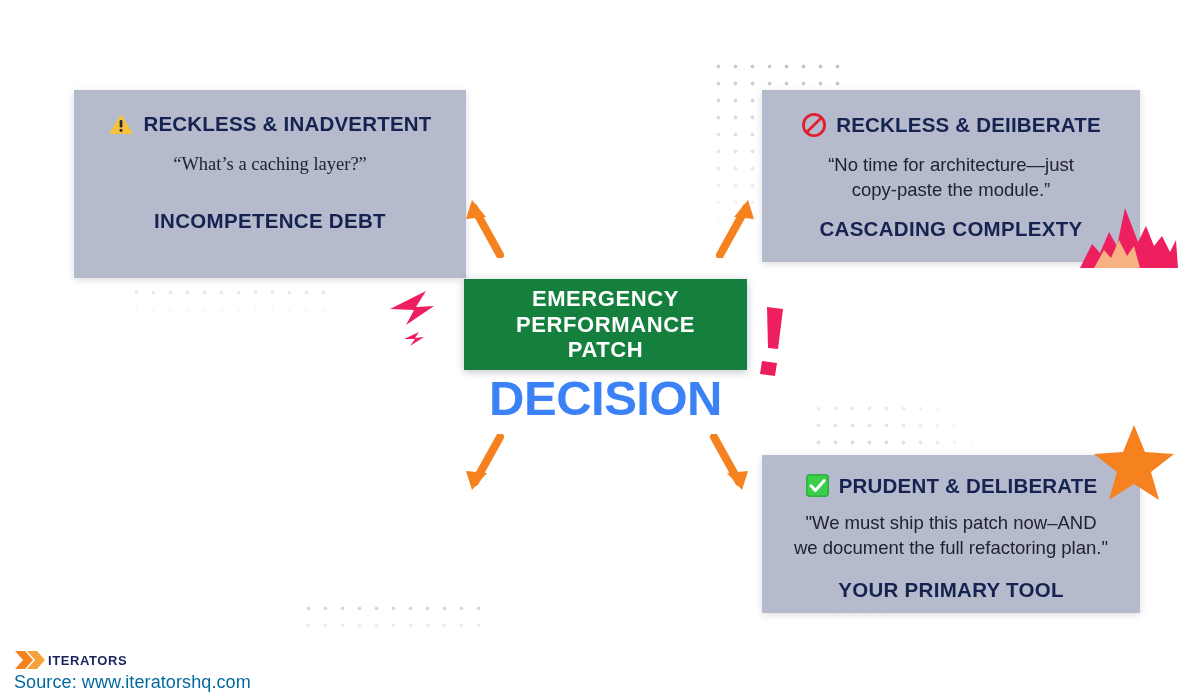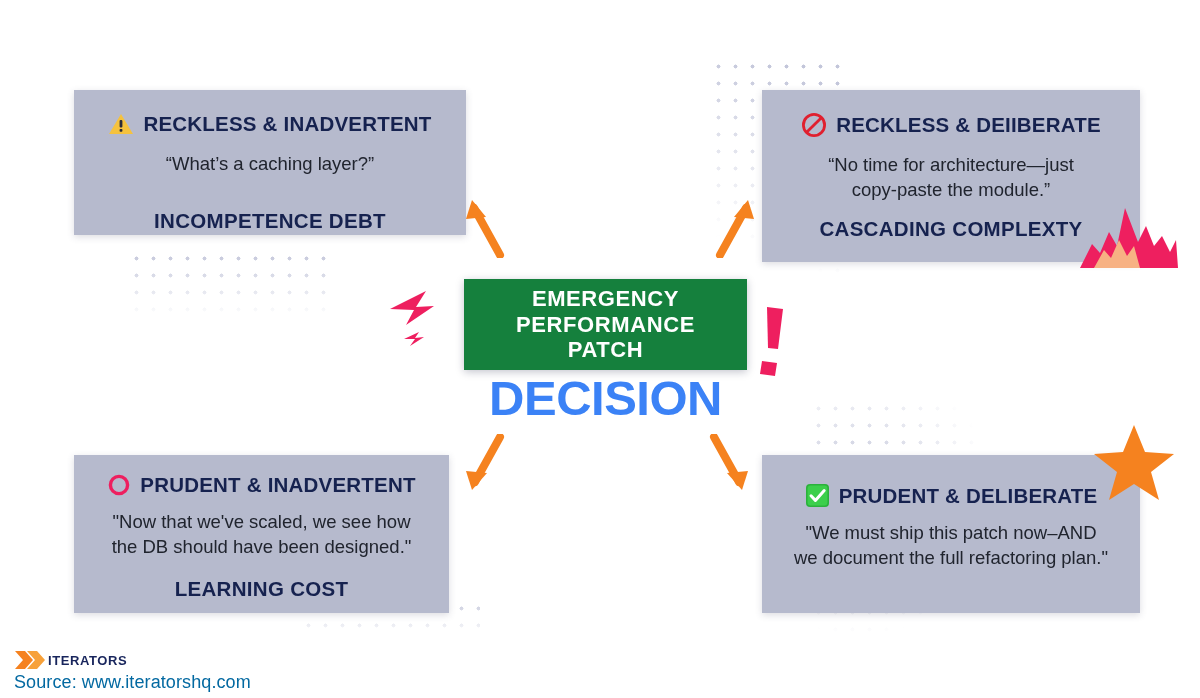--- a/index.html
+++ b/index.html
@@ -78,26 +78,26 @@
     white-space: pre-line;
   }
   .card-label {
     font-size: 20.5px;
     font-weight: bold;
     color: #16224f;
     letter-spacing: 0.3px;
     white-space: nowrap;
   }
 
-  #card-tl { left: 74px;  top: 90px;  width: 392px; height: 145px; padding: 22px 10px 0; }
+  #card-tl { left: 74px;  top: 90px;  width: 392px; height: 188px; padding: 22px 10px 0; }
   #card-tr { left: 762px; top: 90px;  width: 378px; height: 172px; padding: 22px 26px 0; }
   #card-bl { left: 74px;  top: 455px; width: 375px; height: 158px; padding: 18px 10px 0; }
-  #card-br { left: 762px; top: 455px; width: 378px; height: 158px; padding: 28px 10px 0; }
-
-  #card-tl .card-quote { margin-top: 16px; }
+  #card-br { left: 762px; top: 455px; width: 378px; height: 158px; padding: 18px 10px 0; }
+
+  #card-tl .card-quote { margin-top: 16px; font-family: Liberation Serif, serif; }
   #card-tl .card-label { margin-top: 32px; }
   #card-tr .card-quote { margin-top: 15px; }
   #card-tr .card-label { margin-top: 15px; }
   #card-bl .card-quote { margin-top: 13px; }
   #card-bl .card-label { margin-top: 18px; }
   #card-br .card-quote { margin-top: 13px; }
   #card-br .card-label { margin-top: 18px; }
 
   
   .icon-wrap {
@@ -202,47 +202,35 @@
           <line x1="5.9" y1="20.1" x2="20.1" y2="5.9" stroke="#e0202f" stroke-width="2.8"></line>
         </svg>
       </span>
       <span class="card-title">RECKLESS &amp; DEIIBERATE</span>
     </div>
     <div class="card-quote">“No time for architecture—just
 copy-paste the module.”</div>
     <div class="card-label">CASCADING COMPLEXTY</div>
   </div>
 
-  <div class="card" id="card-bl">
-    <div class="card-head">
-      <span class="icon-wrap">
-        <svg width="24" height="24" viewBox="0 0 24 24">
-          <circle cx="12" cy="12" r="8.6" fill="none" stroke="#ee1f5f" stroke-width="3.4"></circle>
-        </svg>
-      </span>
-      <span class="card-title">PRUDENT &amp; INADVERTENT</span>
-    </div>
-    <div class="card-quote">"Now that we've scaled, we see how
-the DB should have been designed."</div>
-    <div class="card-label">LEARNING COST</div>
-  </div>
 
   <div class="card" id="card-br">
     <div class="card-head">
       <span class="icon-wrap">
         <svg width="25" height="25" viewBox="0 0 25 25">
           <rect x="1" y="1" width="23" height="23" rx="4" fill="#2bb23c"></rect>
           <rect x="2.6" y="2.6" width="19.8" height="19.8" rx="3" fill="#3ccf4b"></rect>
           <path d="M6 12.8 L10.4 17.4 L19.2 7.6" fill="none" stroke="#ffffff" stroke-width="3" stroke-linecap="round" stroke-linejoin="round"></path>
         </svg>
       </span>
       <span class="card-title">PRUDENT &amp; DELIBERATE</span>
     </div>
     <div class="card-quote">"We must ship this patch now–AND
 we document the full refactoring plan."</div>
+    <div class="card-label">YOUR PRIMARY TOOL</div>
   </div>
 
   <div id="center-box">
     <div id="center-box-text">EMERGENCY
 PERFORMANCE
 PATCH</div>
   </div>
   <div id="center-decision">DECISION</div>
 
   <div class="arrow" id="arrow-tl">

